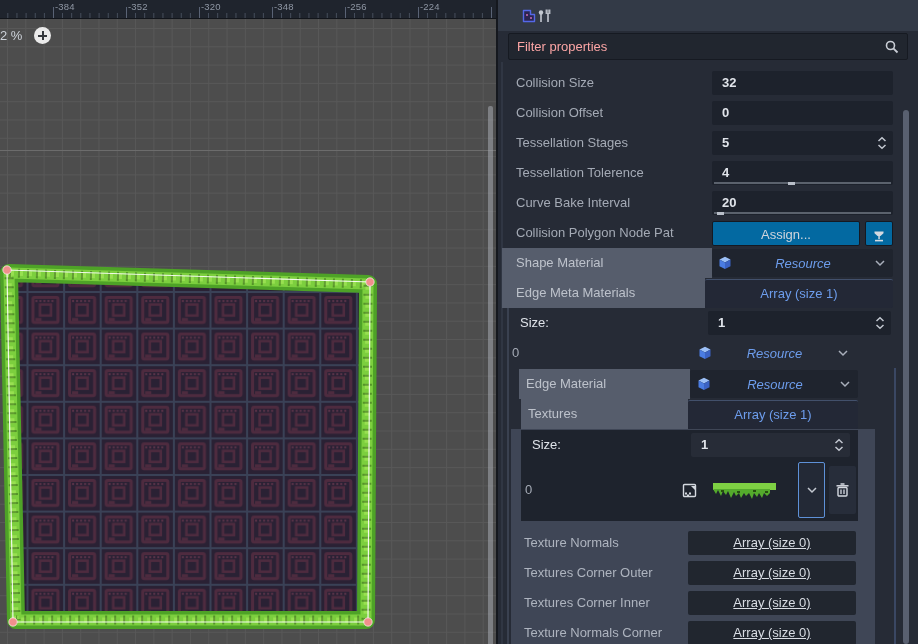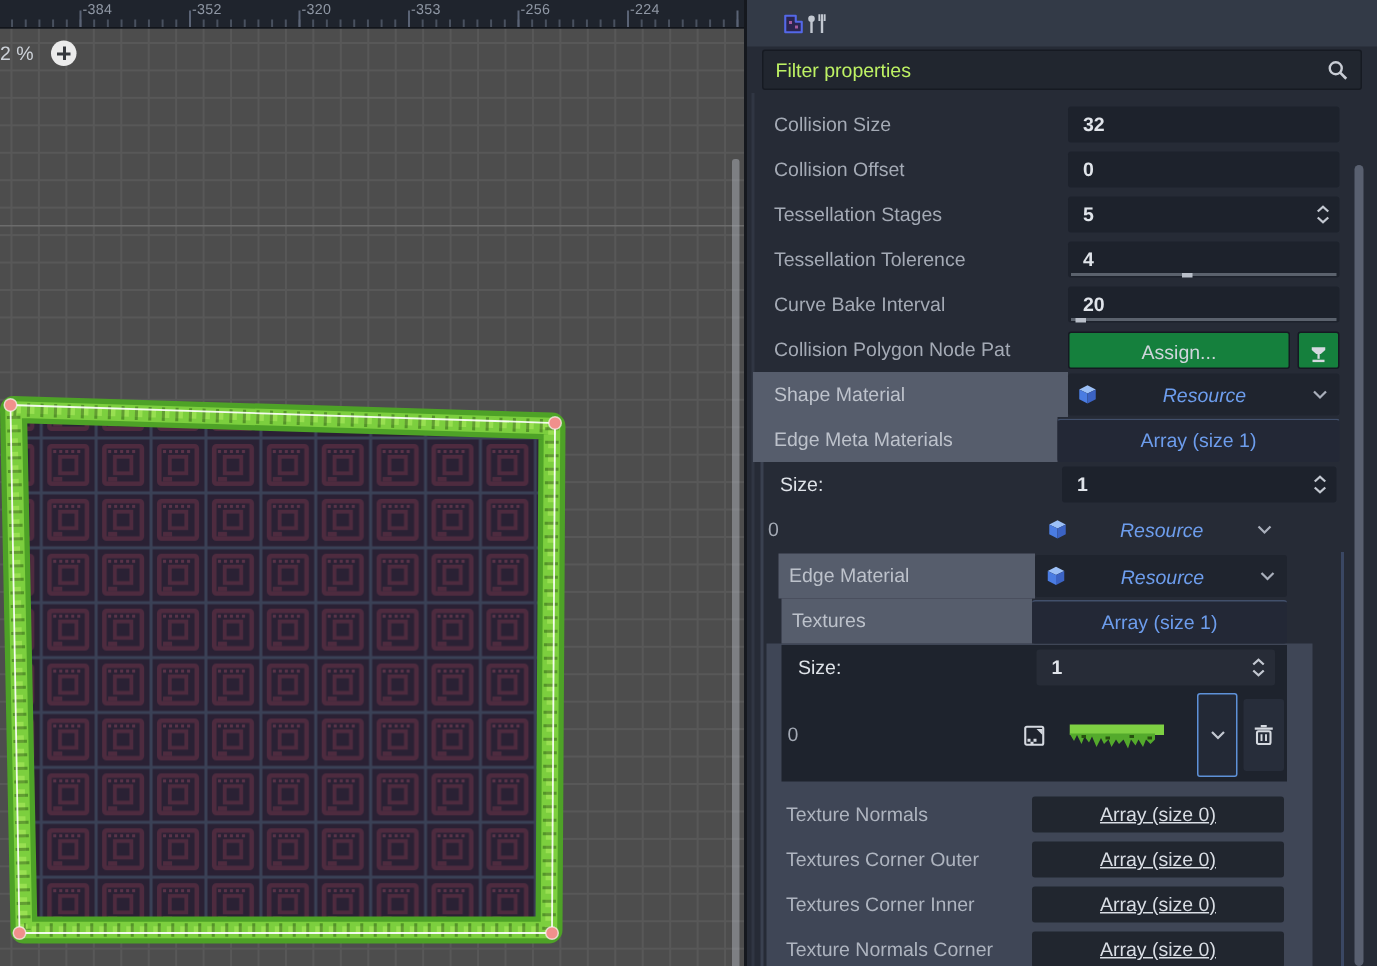--- a/index.html
+++ b/index.html
@@ -30,38 +30,38 @@
   .vscroll-canvas{position:absolute;left:488px;top:88px;width:5px;height:550px;
                   background:rgba(166,170,176,.55);border-radius:2px;}
   .vsep{position:absolute;left:496px;top:0;width:2px;height:644px;background:#15181e;}
   
   .inspector{position:absolute;left:498px;top:0;width:420px;height:644px;background:#262b36;}
   .insp-header{position:absolute;left:0;top:0;width:420px;height:31px;background:#333a47;
                display:flex;align-items:center;}
   .insp-title{font-size:13.5px;color:#e1e4ea;margin-left:7px;flex:1;}
   .filter{position:absolute;left:10px;top:33px;width:398px;height:25px;background:#21262f;
           border:1px solid #161a22;border-radius:2px;display:flex;align-items:center;}
-  .filter-text{font-size:13px;color:#bef264;margin-left:8px;flex:1;}
+  .filter-text{font-size:13px;color:#fca5a5;margin-left:8px;flex:1;}
   .guide1{position:absolute;left:3px;top:62px;bottom:0;width:2px;background:#303643;}
   .guide2{position:absolute;left:9px;top:278px;bottom:0;width:2px;background:#3a4150;}
   .rightedge{position:absolute;left:396px;top:368px;bottom:0;width:2px;background:#3a4763;}
   .vscroll-insp{position:absolute;left:405px;top:110px;bottom:0;width:6px;background:#596070;border-radius:3px;}
   .row{position:absolute;left:0;width:420px;height:30px;}
   .plabel{position:absolute;top:0;height:30px;line-height:30px;font-size:13px;color:#a4aab5;
           white-space:nowrap;overflow:hidden;text-align:right;}
   .plabel.white{color:#dfe3e9;}
   .plabel.onstrip{color:#bdc2cb;}
   .strip{position:absolute;top:0;height:30px;background:#565d6c;}
   .vbox{position:absolute;top:3px;height:24px;background:#1d222c;border-radius:2px;
         font-size:13px;color:#e0e4ea;line-height:24px;font-weight:bold;}
   .vbox .num{padding-left:10px;}
   .spin{position:absolute;right:5px;top:5px;}
   .sliderline{position:absolute;left:2px;right:2px;bottom:1px;height:2px;background:#5b626d;}
   .grabber{position:absolute;bottom:0;width:7px;height:3px;background:#b9bfc9;}
-  .btn{position:absolute;top:3px;height:25px;background:#15803d;border:1px solid #151922;
+  .btn{position:absolute;top:3px;height:25px;background:#0369a1;border:1px solid #151922;
        border-radius:2px;font-size:13px;color:#d0d5dc;text-align:center;line-height:24px;box-sizing:border-box;}
   .resbox{position:absolute;top:1px;height:28px;background:#1f242e;border-radius:2px;
           display:flex;align-items:center;font-style:italic;}
   .reslink{flex:1;text-align:center;font-size:13px;color:#6d9ded;}
   .arrbox{position:absolute;top:1px;height:28px;background:#232836;border-top:1px solid #42506b;
           border-radius:2px;text-align:center;font-size:13px;color:#6d9ded;line-height:27px;}
   .subpanel{position:absolute;left:13px;top:429px;width:364px;height:215px;background:#3f4656;}
   .inset{position:absolute;left:23px;top:430px;width:337px;height:91px;background:#1e232d;}
   .arr0{position:absolute;top:3px;height:24px;background:#21262f;border-radius:2px;text-align:center;
         font-size:13px;color:#d9dde4;line-height:24px;text-decoration:underline;}
@@ -109,21 +109,21 @@
       <div class="zoomwidget" style="top:9px;">
         <span class="zoomlabel">2 %</span>
         <button class="zoombtn"></button>
       </div>
       <div class="vscroll-canvas"></div>
     </div>
     <div class="ruler">
       <span style="left:55px">-384</span>
       <span style="left:128px">-352</span>
       <span style="left:201px">-320</span>
-      <span style="left:274px">-353</span>
+      <span style="left:274px">-348</span>
       <span style="left:347px">-256</span>
       <span style="left:420px">-224</span>
     </div>
   </div>
   <div class="vsep"></div>
 
   <div class="inspector">
 
     <div class="insp-header">
       <svg class="icon" width="16" height="16" viewBox="0 0 16 16" style="margin-left:23px">

